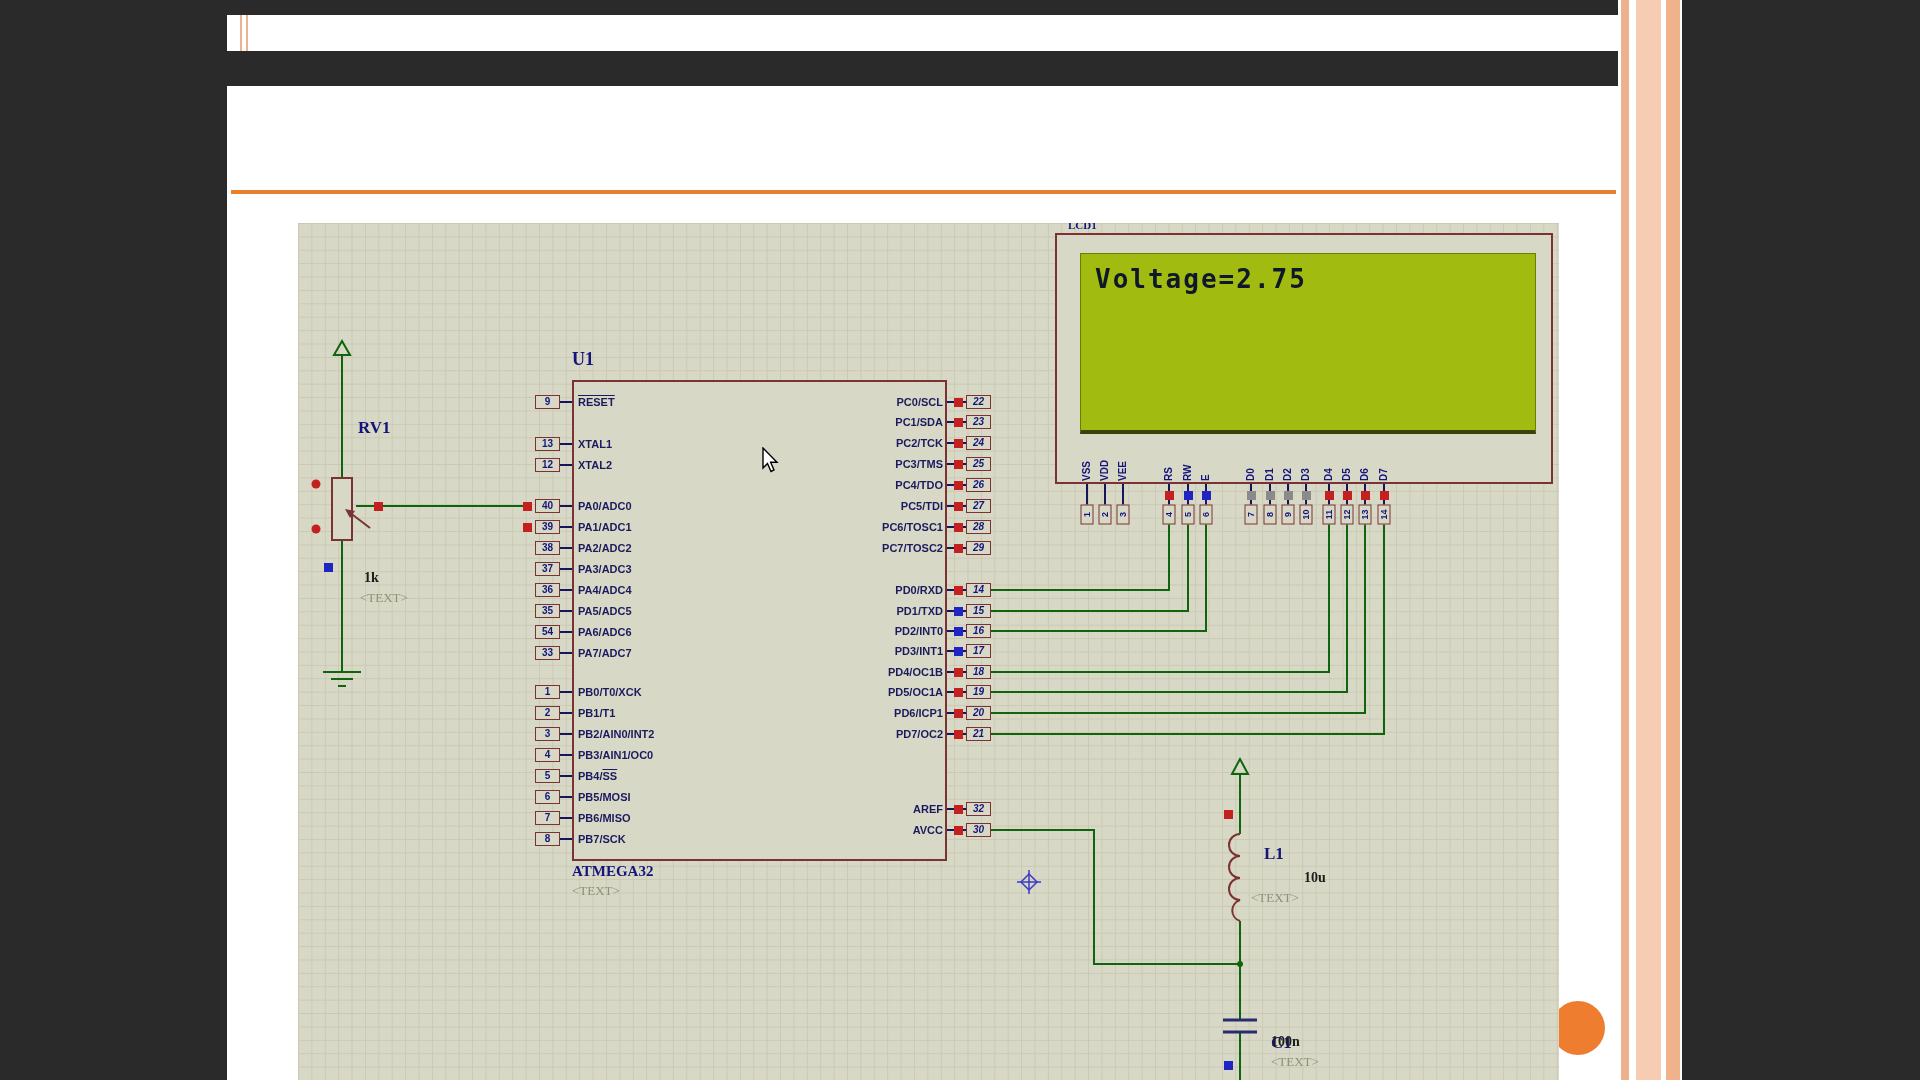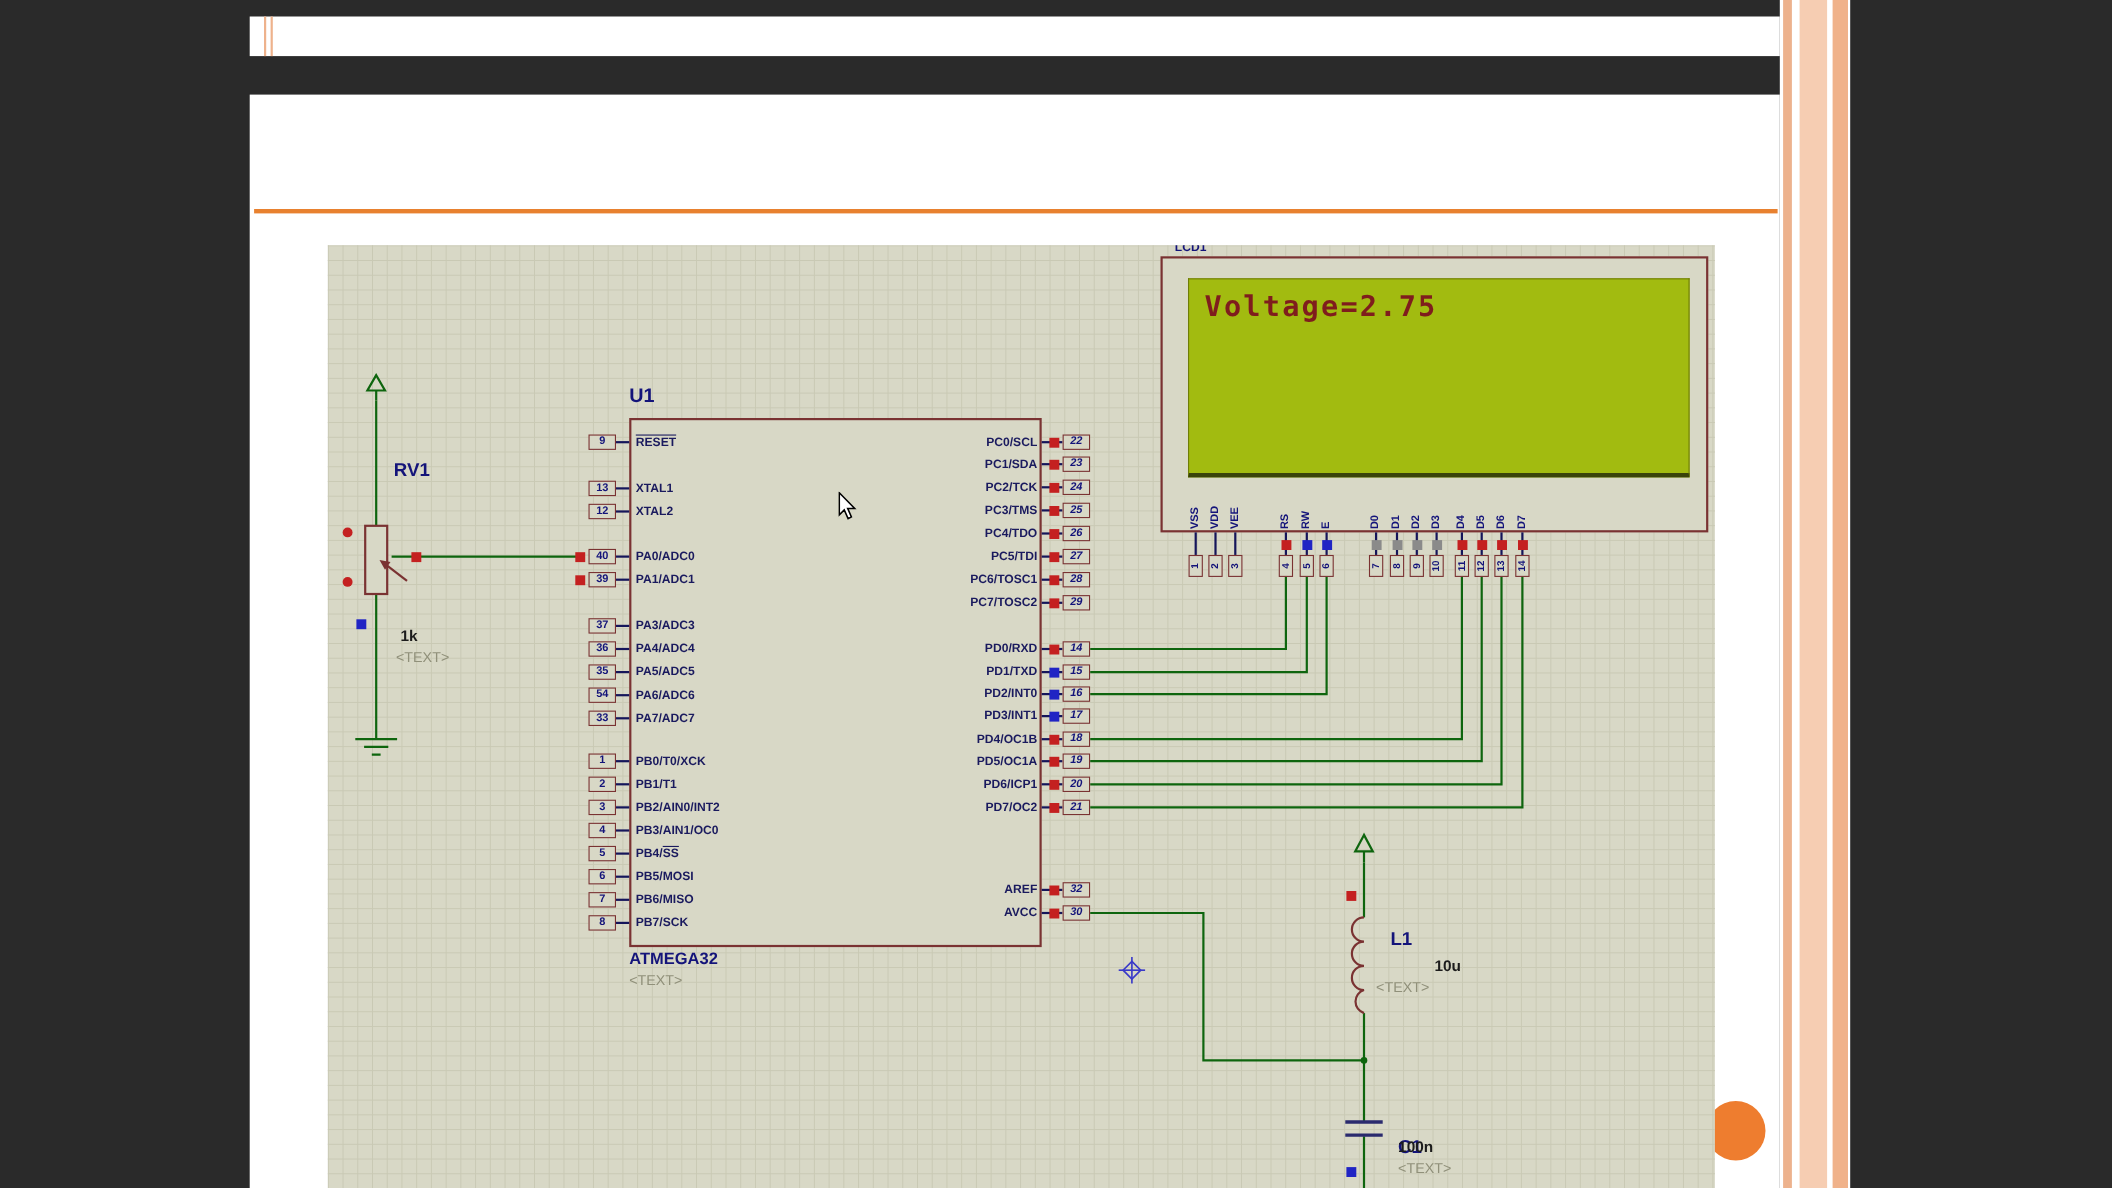--- a/index.html
+++ b/index.html
@@ -34,21 +34,21 @@
   }
   #sym-svg{left:0;top:0;}
 
   
   #mcu-body{left:274px;top:157px;width:375px;height:481px;background:#d8d8c6;border:2px solid #7a3232;box-sizing:border-box;}
   #lcd-body{left:757px;top:10px;width:498px;height:251px;background:#d8d8c6;border:2px solid #7a3232;box-sizing:border-box;}
   #lcd-screen{left:23px;top:18px;width:454px;height:176px;background:#a2bb10;border:1px solid #6f7d06;border-bottom:4px solid #39430a;box-sizing:content-box;}
   #lcd-text{margin:10px 0 0 14px;font-family:"DejaVu Sans Mono", monospace;font-weight:bold;font-size:26px;letter-spacing:2px;color:#222e02;}
 
   
-  .label{position:absolute;white-space:nowrap;}
+  .label{position:absolute;white-space:nowrap;font-family:Liberation Serif, serif;}
   .ref{font-size:17px;font-weight:bold;color:#14147a;}
   .val{font-size:14px;font-weight:bold;color:#1c1c1c;}
   .ph{font-size:13px;color:#90907a;}
   #u1-ref{left:274px;top:126px;font-size:18px;}
   #u1-part{left:274px;top:640px;font-size:15px;}
   #u1-text{left:274px;top:660px;}
   #lcd-ref{left:770px;top:-4px;font-size:11px;font-weight:bold;color:#14147a;}
   #rv1-ref{left:60px;top:195px;}
   #rv1-val{left:66px;top:347px;}
   #rv1-text{left:62px;top:367px;}
@@ -184,20 +184,25 @@
         <div class="pin-num">40</div>
         <div class="pin-label">PA0/ADC0</div>
         <div class="pin-state" style="background: rgb(196, 32, 32);"></div>
       </div>
       <div class="mcu-pin left" style="top: 296px;">
         <div class="pin-stub"></div>
         <div class="pin-num">39</div>
         <div class="pin-label">PA1/ADC1</div>
         <div class="pin-state" style="background: rgb(196, 32, 32);"></div>
       </div>
+      <div class="mcu-pin left" style="top: 317px;">
+        <div class="pin-stub"></div>
+        <div class="pin-num">38</div>
+        <div class="pin-label">PA2/ADC2</div>
+      </div>
       <div class="mcu-pin left" style="top: 338px;">
         <div class="pin-stub"></div>
         <div class="pin-num">37</div>
         <div class="pin-label">PA3/ADC3</div>
       </div>
       <div class="mcu-pin left" style="top: 359px;">
         <div class="pin-stub"></div>
         <div class="pin-num">36</div>
         <div class="pin-label">PA4/ADC4</div>
       </div>
@@ -361,21 +366,21 @@
       <div class="mcu-pin right" style="top: 599px;">
         <div class="pin-stub"></div>
         <div class="pin-num">30</div>
         <div class="pin-label">AVCC</div>
         <div class="pin-state" style="background: rgb(196, 32, 32);"></div>
       </div>
     </div>
 
   <div id="lcd-body" class="abs">
     <div id="lcd-screen" class="abs" style="background: rgb(162, 187, 16);">
-      <div id="lcd-text" style="color: #7f1d1d;">Voltage=2.75</div>
+      <div id="lcd-text" style="color: #0f172a;">Voltage=2.75</div>
     </div>
   </div>
   <div id="lcd-ref" class="label">LCD1</div>
   <div id="lcd-pins" class="abs">
       <div class="lcd-stub" style="left: 788px;"></div>
       <div class="lcd-pin-label" style="left: 763px;">VSS</div>
       <div class="lcd-pin-num" style="left: 779px;">1</div>
       <div class="lcd-stub" style="left: 806px;"></div>
       <div class="lcd-pin-label" style="left: 781px;">VDD</div>
       <div class="lcd-pin-num" style="left: 797px;">2</div>

